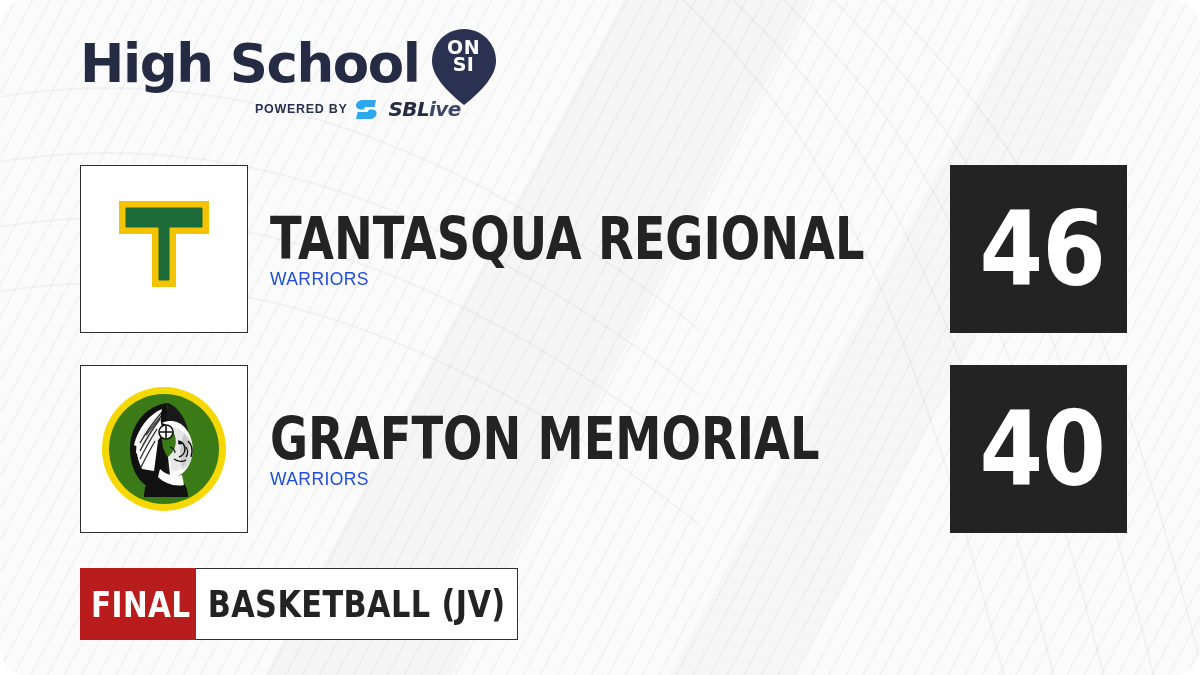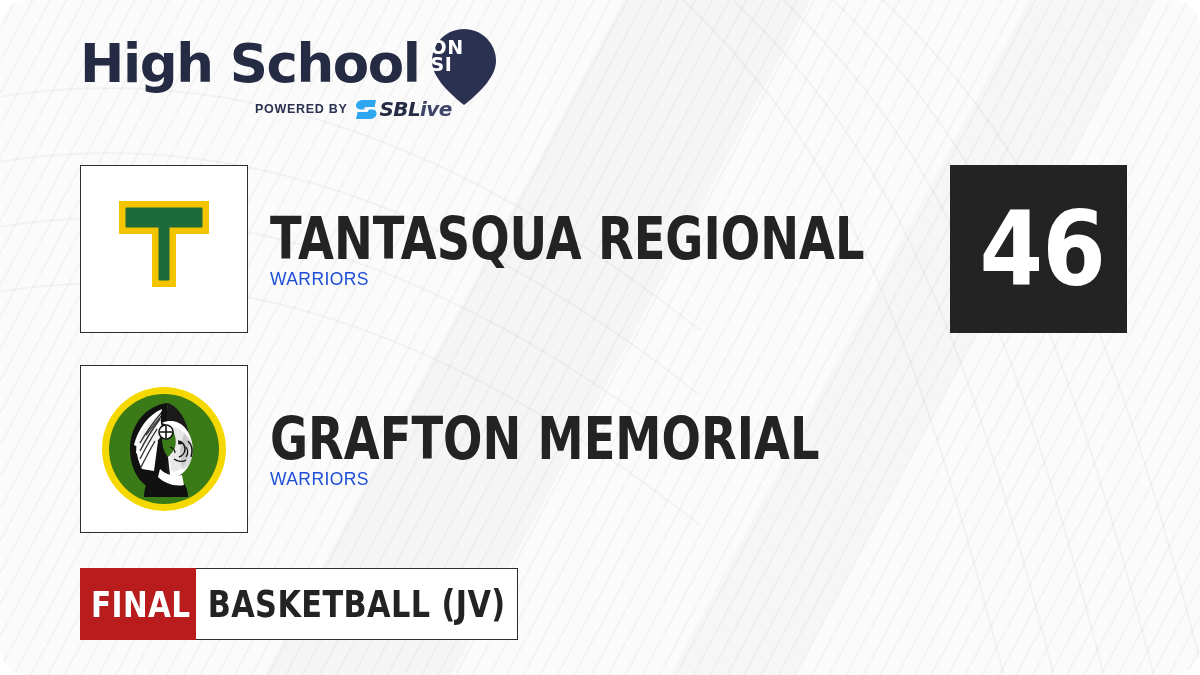--- a/index.html
+++ b/index.html
@@ -89,20 +89,21 @@
     width: 66px;
     height: 78px;
     margin-top: 6px;
   }
   .brand-pin svg { display: block; }
   .pin-text {
     position: absolute;
     left: 0;
     top: 11px;
     width: 66px;
+    text-align: center;
     color: #ffffff;
     font-family: "DejaVu Sans", sans-serif;
     font-weight: 700;
     font-size: 19px;
     line-height: 17px;
     letter-spacing: 0.5px;
   }
   .powered {
     display: flex;
     align-items: center;
@@ -115,21 +116,21 @@
     letter-spacing: 0.7px;
     color: #2b3150;
     padding-left: 48px;
   }
   .sb-mark {
     margin-left: 9px;
     width: 22px;
     height: 19px;
   }
   .sb-word {
-    margin-left: 1px;
+    margin-left: 10px;
     font-family: "DejaVu Sans", sans-serif;
     font-style: italic;
     font-weight: 700;
     font-size: 20px;
     letter-spacing: -0.6px;
     color: #262b44;
     line-height: 20px;
   }
   .sb-word .lite { color: #3e4566; }
 
@@ -342,20 +343,23 @@
           <ellipse cx="80" cy="58" rx="2" ry="1.5" fill="#111111"></ellipse>
           <path d="M74 74 C78 77 83 77 86 75" stroke="#111111" stroke-width="1.4" fill="none"></path>
           <path d="M70 62 C73 63 75 65 75 68" stroke="#111111" stroke-width="1.2" fill="none"></path>
         </g>
       </svg>
     </div>
     <div class="team-text">
       <div class="team-name">GRAFTON MEMORIAL</div>
       <div class="team-mascot">WARRIORS</div>
     </div>
+    <div class="score-box">
+      <div class="score-value">40</div>
+    </div>
   </div>
 
   <div class="status-bar">
     <div class="status-state">
         <span>FINAL</span>
       </div>
     <div class="status-sport">
         <span>BASKETBALL (JV)</span>
       </div>
   </div>

